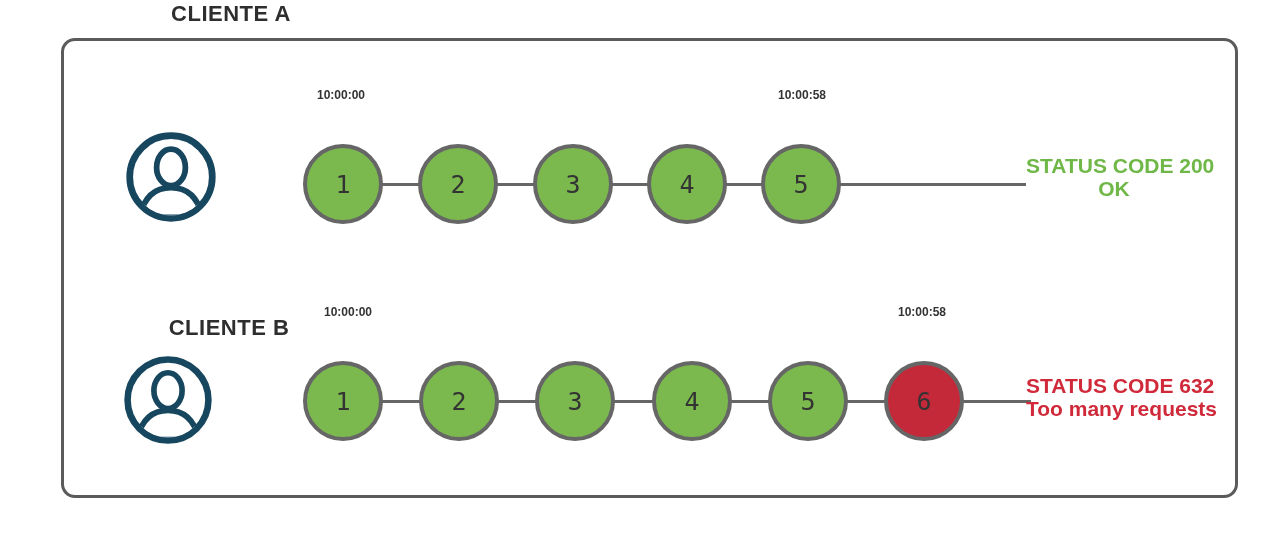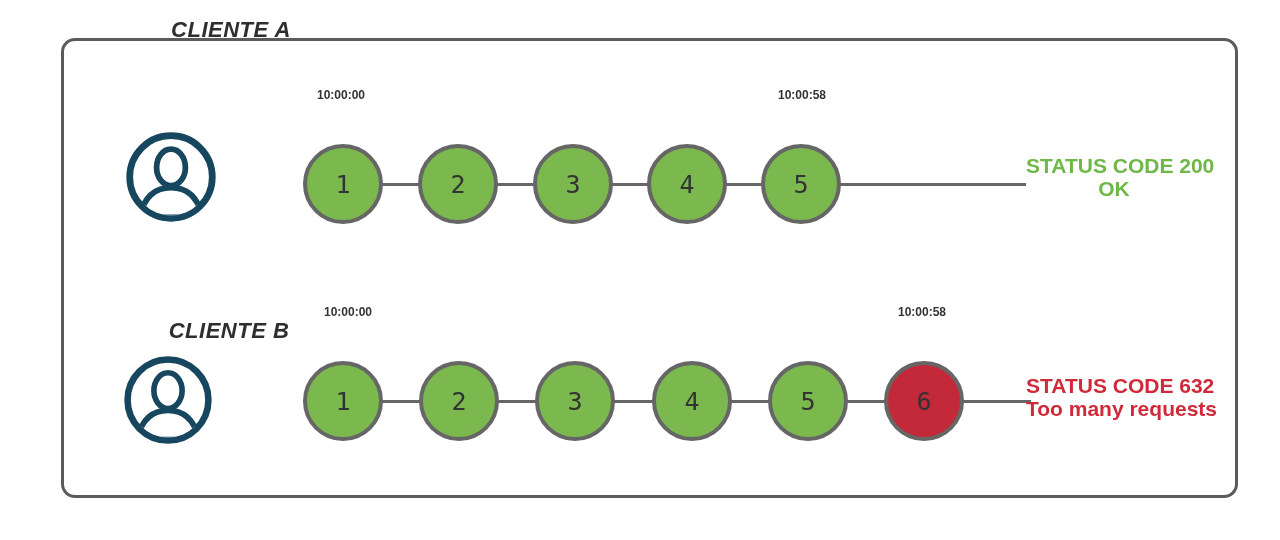--- a/index.html
+++ b/index.html
@@ -24,25 +24,23 @@
     border-radius: 14px;
     box-sizing: border-box;
     background: #ffffff;
   }
   .client-label {
     position: absolute;
     width: 140px;
     text-align: center;
     font-size: 22px;
     font-weight: bold;
-    font-style: italic;
     letter-spacing: 0.5px;
     color: #2e2e2e;
     white-space: nowrap;
-    margin-top: 16px;
   }
   .avatar {
     position: absolute;
   }
   .timestamp {
     position: absolute;
     width: 110px;
     text-align: center;
     font-size: 12px;
     font-weight: bold;
@@ -123,21 +121,21 @@
   </div>
   <div class="circle success" style="left:697px; top:103px;">
     <span>5</span>
   </div>
 
   <div class="status-text success" style="left:962px; top:113px;">
     <div>STATUS CODE 200</div>
     <div>OK</div>
   </div>
 
-  <div class="client-label" style="left:95px; top:261px;">CLIENTE B</div>
+  <div class="client-label" style="left:95px; top:274px;">CLIENTE B</div>
 
   <div class="avatar" style="left:57px; top:312px;">
     <svg width="94" height="94" viewBox="0 0 100 100">
       <defs>
           <clipPath id="clipB">
             <circle cx="50" cy="50" r="40"></circle>
           </clipPath>
         </defs>
       <circle cx="50" cy="50" r="43" fill="none" stroke="var(--avatar,#17465f)" stroke-width="7"></circle>
       <g clip-path="url(#clipB)" fill="#ffffff" stroke="var(--avatar,#17465f)" stroke-width="6" stroke-linejoin="round">

